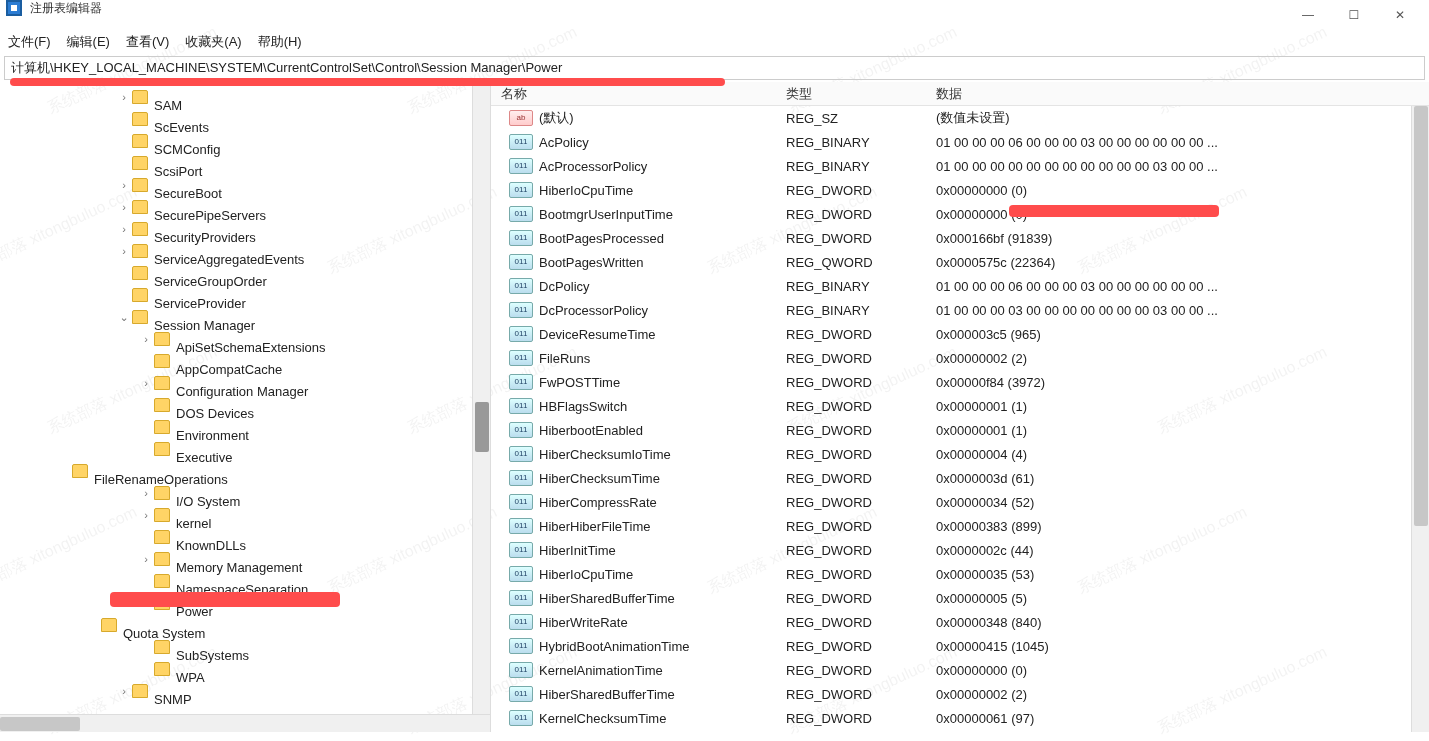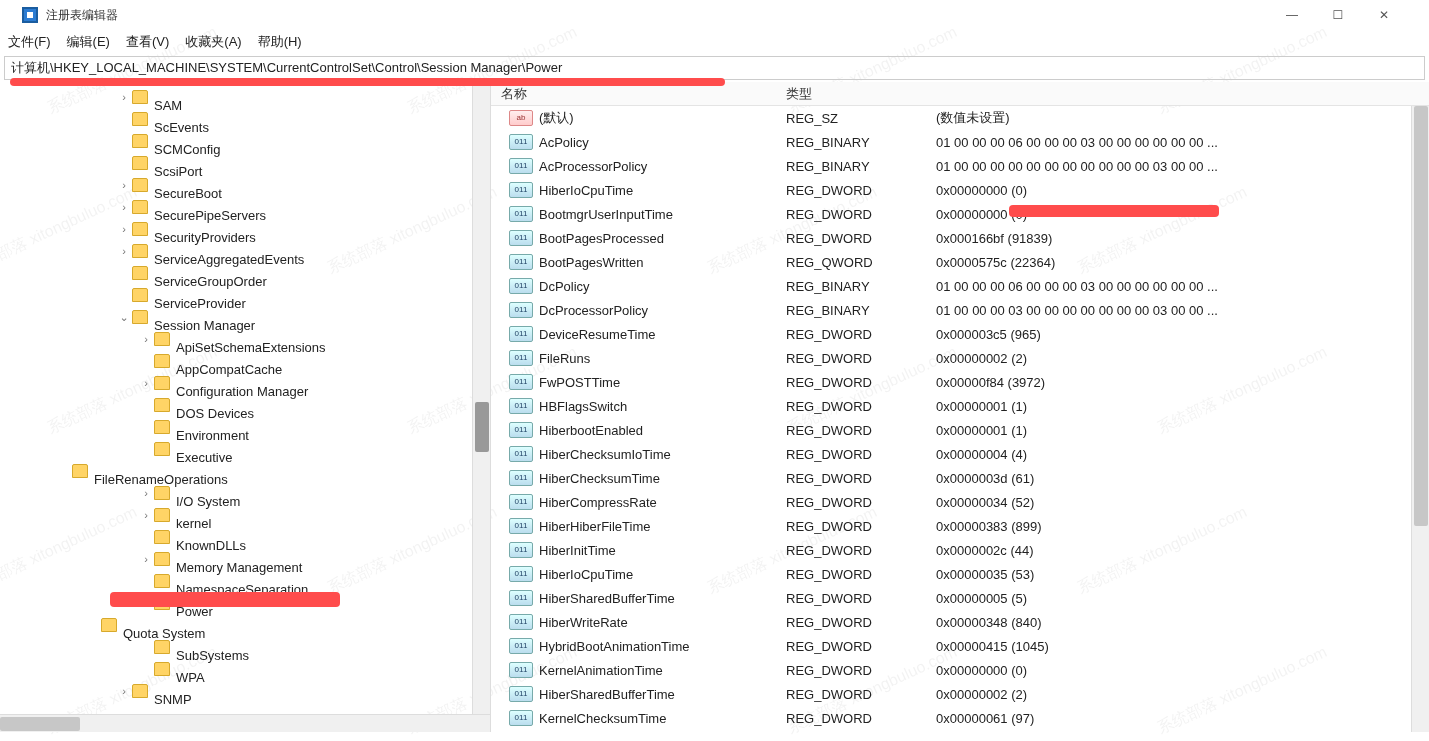--- a/index.html
+++ b/index.html
@@ -1,21 +1,21 @@
 <!DOCTYPE html>
 <html><head>
 <meta charset="utf-8">
 <style>
   * { box-sizing: border-box; margin: 0; padding: 0; }
   body { font-family: "Microsoft YaHei", "Segoe UI", sans-serif; font-size: 13px; color: #222; background: #fff; width:1429px; height:741px; overflow:hidden; position:relative; }
 
   .watermark { position:absolute; top:0; left:0; width:100%; height:100%; pointer-events:none; z-index:1; overflow:hidden; }
   .watermark span { position:absolute; color: rgba(0,0,0,0.05); font-size:16px; transform: rotate(-25deg); white-space:nowrap; }
 
-  .titlebar { height:30px; display:flex; align-items:center; padding:0 22px; border-bottom:0; position:relative; z-index:2; }
+  .titlebar { height:30px; display:flex; padding:0 6px; border-bottom:0; position:relative; z-index:2; }
   .titlebar .app-icon { width:16px; height:16px; margin-right:8px; display:inline-block; background:#2b7cd3; border:2px solid #1a5da0; }
   .titlebar .app-icon::before { content:""; display:block; width:6px; height:6px; background:#fff; margin:3px 0 0 3px; }
   .titlebar .title { flex:1; font-size:12px; color:#333; }
   .win-controls { display:flex; }
   .win-controls div { width:46px; height:30px; display:flex; align-items:center; justify-content:center; color:#555; font-size:12px; font-family:Arial; }
 
   .menubar { height:24px; display:flex; align-items:center; padding:0 8px; gap:16px; font-size:13px; color:#222; position:relative; z-index:2; }
   .menubar span { cursor:default; }
 
   .addressbar { height:24px; border:1px solid #ccc; margin:2px 4px; display:flex; align-items:center; padding:0 6px; font-size:13px; position:relative; z-index:2; }
@@ -253,20 +253,21 @@
       </div>
     <div class="hscroll">
         <div class="thumb"></div>
       </div>
   </div>
 
   <div class="list-pane">
     <div class="list-header">
       <div class="col-name">名称</div>
       <div class="col-type">类型</div>
+      <div class="col-data">数据</div>
     </div>
     <div class="list-body" id="list-body">
         <div class="list-row">
           <div class="col-name">
             <span class="val-icon ab">ab</span>
             <span class="cn">(默认)</span>
           </div>
           <div class="col-type">REG_SZ</div>
           <div class="col-data">(数值未设置)</div>
         </div>

